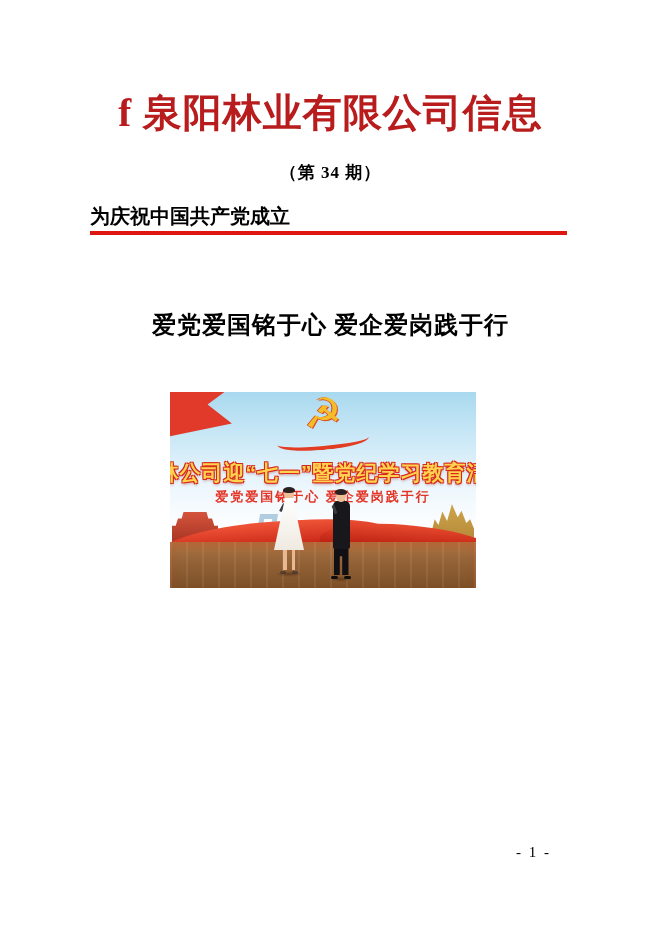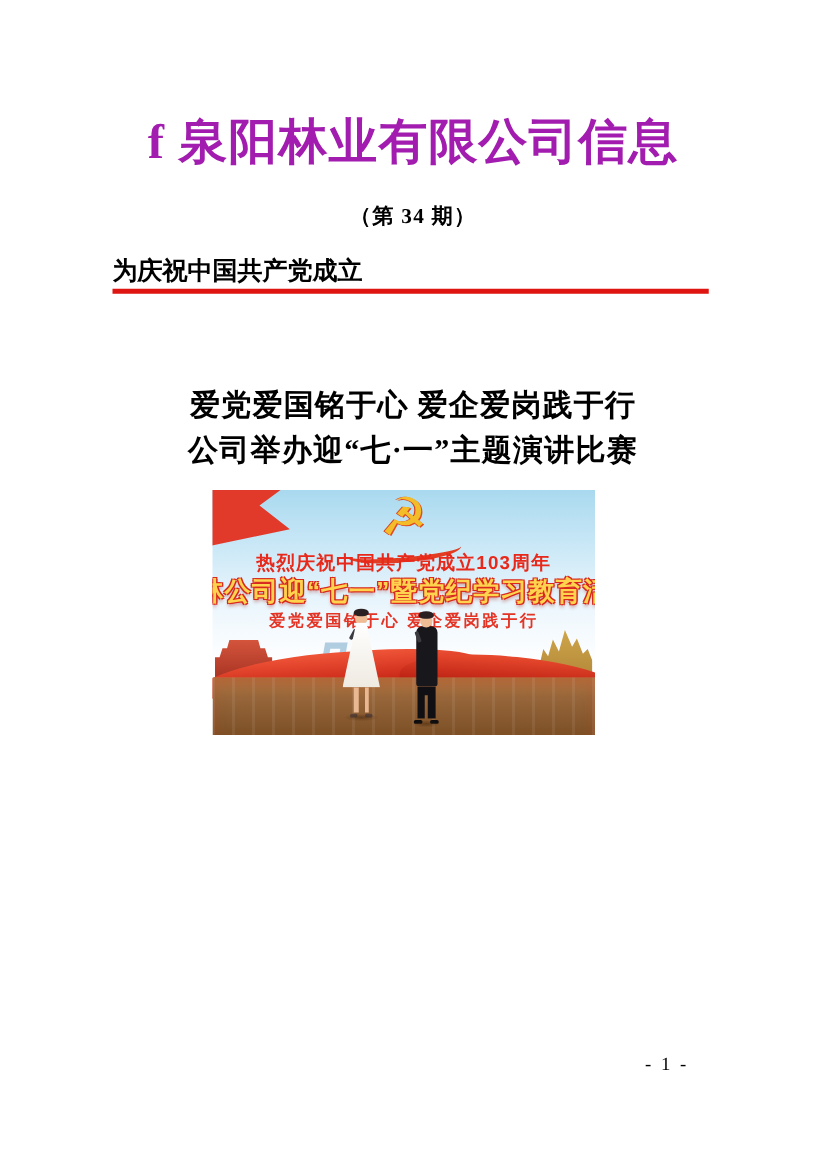--- a/index.html
+++ b/index.html
@@ -1,20 +1,20 @@
 <!DOCTYPE html>
 <html><head>
 <meta charset="utf-8">
 <style>
   html,body{margin:0;padding:0;background:#ffffff;}
   .page{position:relative;width:661px;height:935px;background:#fff;overflow:hidden;
         font-family:"Liberation Serif","DejaVu Serif",serif;color:#000;}
 
   .doc-title{position:absolute;top:86px;left:0;right:0;text-align:center;
-             font-size:39px;font-weight:bold;color:#a21caf;letter-spacing:1px;white-space:nowrap;}
+             font-size:39px;font-weight:bold;color:#b91c1c;letter-spacing:1px;white-space:nowrap;}
   .issue{position:absolute;top:161px;left:0;right:0;text-align:center;
          font-size:17px;font-weight:bold;letter-spacing:1px;}
 
   .masthead{position:absolute;top:203px;left:90px;width:477px;display:flex;
             justify-content:space-between;align-items:baseline;font-size:20px;font-weight:bold;}
   .red-rule{position:absolute;top:231px;left:90px;width:477px;height:4px;background:#de1510;}
 
   .headline{position:absolute;top:307px;left:0;right:0;text-align:center;
             font-weight:bold;font-size:24px;line-height:36px;letter-spacing:1px;}
 
@@ -98,28 +98,26 @@
 
   <div class="issue">（第 34 期）</div>
 
   <div class="masthead">
     <span>为庆祝中国共产党成立</span>
   </div>
   <div class="red-rule"></div>
 
   <div class="headline">
     <div>爱党爱国铭于心 爱企爱岗践于行</div>
-    <div>公司举办迎“七·一”主题演讲比赛</div>
   </div>
 
   <div class="photo">
     <div class="ph-flag"></div>
     <div class="ph-emblem">☭</div>
     <div class="ph-swoosh"></div>
-    <div class="ph-t1">热烈庆祝中国共产党成立103周年</div>
     <div class="ph-t2">泉林公司迎“七一”暨党纪学习教育活动</div>
     <div class="ph-t3">爱党爱国铭于心 爱企爱岗践于行</div>
     <div class="ph-skyline">
       <div class="ph-tiananmen"></div>
       <div class="ph-cctv"></div>
       <div class="ph-city"></div>
       <div class="ph-statues"></div>
     </div>
     <div class="ph-ribbon1"></div>
     <div class="ph-ribbon2"></div>

